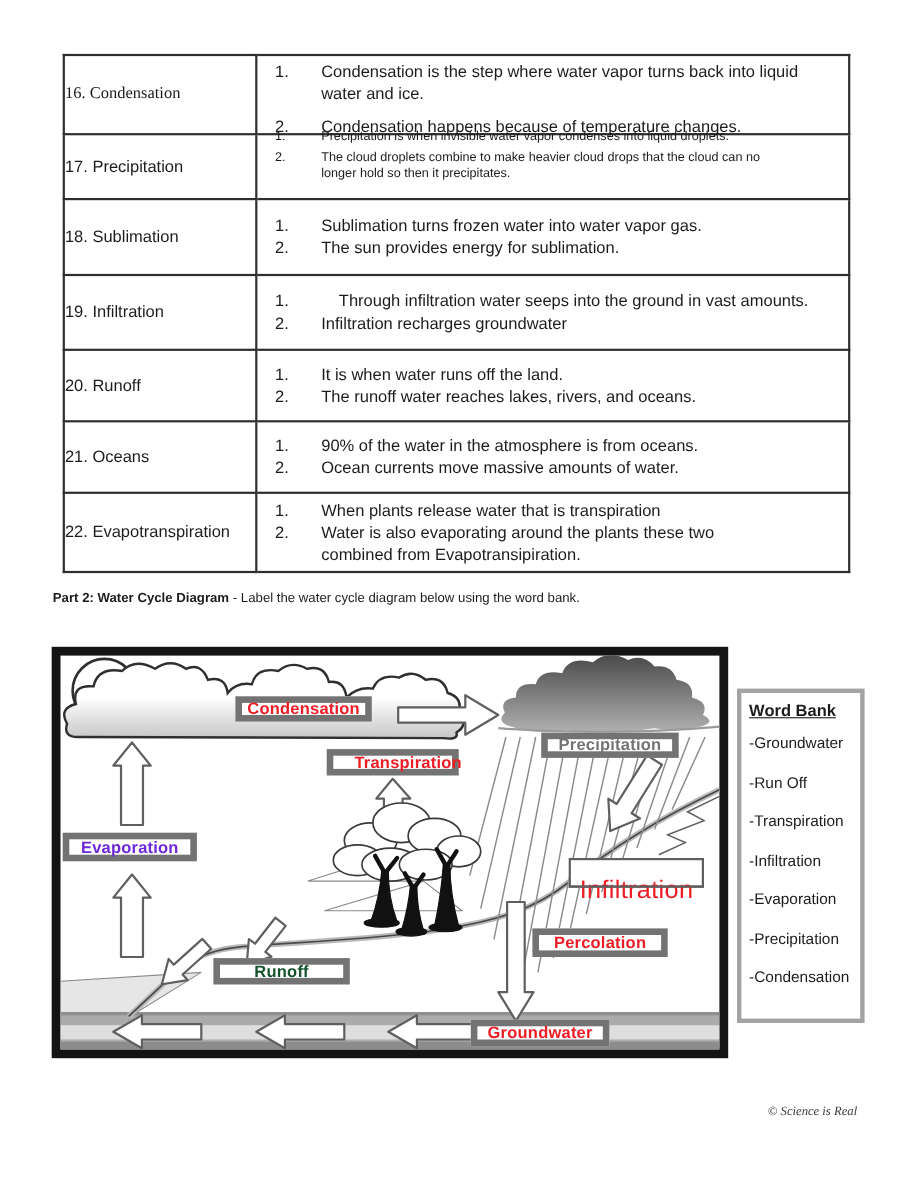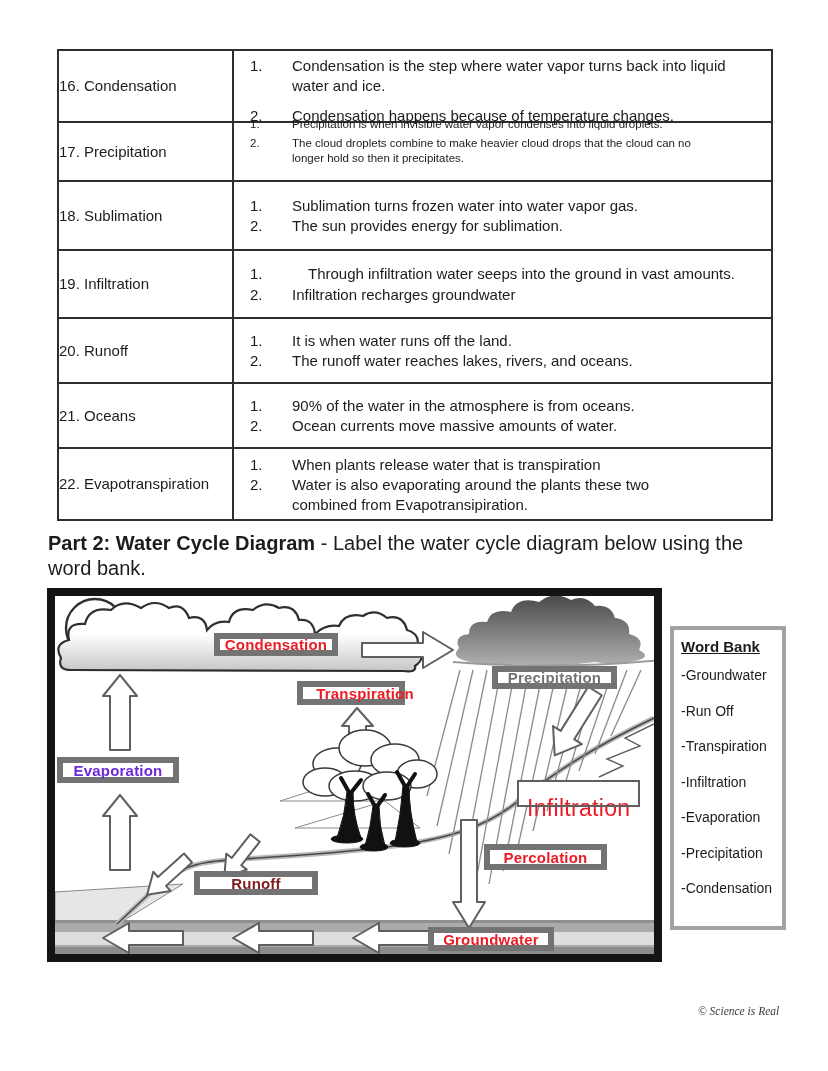--- a/index.html
+++ b/index.html
@@ -20,32 +20,32 @@
   .w440{max-width:440px;} .w430{max-width:430px;margin-left:16px;} .w420{max-width:420px;}
   tr.r16 td.defs .list{padding-top:5px;}
   tr.r16 .item2{position:relative;top:10px;}
   tr.r17 td.defs{position:relative;vertical-align:top;}
   tr.r17 .list{margin-top:-12px;}
   tr.r17 .li,tr.r17 .num{font-size:11.5px;line-height:15.2px;}
   tr.r17 .li-text{max-width:400px;}
   tr.r17 .li{margin-bottom:4px;}
 
   
-  .part2{position:absolute;left:48px;top:531px;width:730px;font-size:20px;line-height:25px;}
+  .part2{position:absolute;left:48px;top:531px;width:730px;font-size:12px;line-height:25px;}
   .part2 b{font-weight:bold;}
 
   
   .diagram{position:absolute;left:47px;top:588px;width:615px;height:374px;
            border:8px solid #141414;box-sizing:border-box;background:#fff;}
   .diagram svg{position:absolute;left:0;top:0;}
   .dlabel{position:absolute;background:#fff;border:6px solid #737373;box-sizing:border-box;
           display:flex;align-items:center;justify-content:center;
           font-weight:bold;font-size:15px;letter-spacing:.2px;}
   .lbl-condensation{left:159px;top:37px;width:124px;height:23px;}
-  .lbl-transpiration{left:242px;top:85px;width:108px;height:24px;padding-left:28px;}
+  .lbl-transpiration{left:242px;top:85px;width:120px;height:24px;padding-left:28px;}
   .lbl-evaporation{left:2px;top:161px;width:122px;height:26px;}
   .lbl-precipitation{left:437px;top:70px;width:125px;height:23px;}
   .lbl-percolation{left:429px;top:248px;width:123px;height:26px;}
   .lbl-runoff{left:139px;top:275px;width:124px;height:24px;}
   .lbl-groundwater{left:373px;top:331px;width:126px;height:24px;}
   .infil-box{position:absolute;left:462px;top:184px;width:123px;height:27px;
              background:#fff;border:2px solid #5f5f5f;box-sizing:border-box;}
   .infil-text{position:absolute;left:472px;top:199px;font-size:23px;font-weight:normal;
               letter-spacing:.3px;z-index:3;}
   .infil-strike{position:absolute;left:462px;top:209px;width:123px;height:2px;background:#5f5f5f;z-index:4;}
@@ -62,21 +62,21 @@
 </style>
 </head>
 <body>
 
 <div class="page">
 
   <div class="vocab-wrap">
     <table class="vocab">
       <tbody>
           <tr class="r16">
-        <td class="term" style="height:66px;">16. Condensation</td>
+        <td class="term" style="height:66px;font-family:Liberation Serif, serif;">16. Condensation</td>
         <td class="defs">
           <div class="list">
             <div class="li">
                   <span class="num">1.</span>
                   <span class="li-text w440">Condensation is the step where water vapor turns back into liquid water and ice.</span>
                 </div>
             <div class="li item2">
                   <span class="num">2.</span>
                   <span class="li-text">Condensation happens because of temperature changes.</span>
                 </div>
@@ -280,21 +280,21 @@
     </svg>
 
     <div class="dlabel lbl-condensation" style="color: rgb(237, 28, 36);">Condensation</div>
     <div class="dlabel lbl-transpiration" style="color: rgb(237, 28, 36);">Transpiration</div>
     <div class="dlabel lbl-evaporation" style="color: #6d28d9;">Evaporation</div>
     <div class="dlabel lbl-precipitation" style="color: #737373;">Precipitation</div>
     <div class="infil-box"></div>
     <div class="infil-text" style="color: rgb(237, 28, 36);">Infiltration</div>
     <div class="infil-strike"></div>
     <div class="dlabel lbl-percolation" style="color: rgb(237, 28, 36);">Percolation</div>
-    <div class="dlabel lbl-runoff" style="color: #7f1d1d;">Runoff</div>
+    <div class="dlabel lbl-runoff" style="color: #14532d;">Runoff</div>
     <div class="dlabel lbl-groundwater" style="color: rgb(237, 28, 36);">Groundwater</div>
   </div>
 
   <div class="wordbank">
     <div class="wb-title">Word Bank</div>
     <div class="wb-items">
       <div>-Groundwater</div>
       <div>-Run Off</div>
       <div>-Transpiration</div>
       <div>-Infiltration</div>

